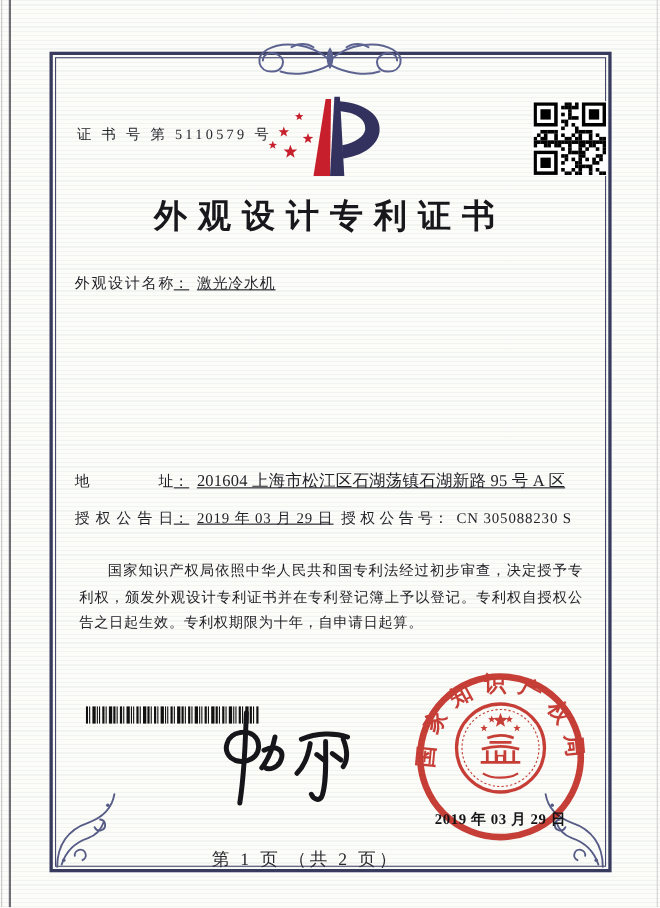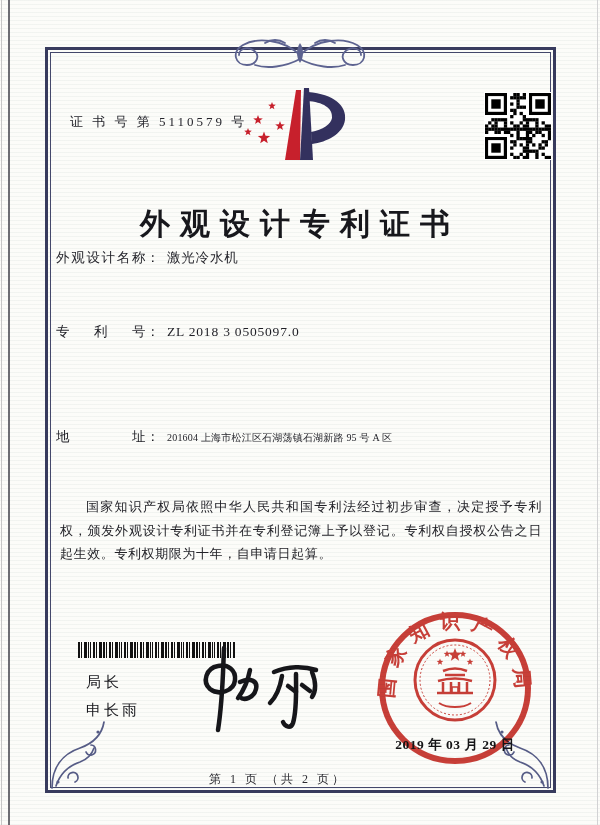--- a/index.html
+++ b/index.html
@@ -13,39 +13,39 @@
   .scan-edge-l{position:absolute;left:8px;top:0;width:2px;height:825px;background:#4a4a52;opacity:.8;}
   .scan-edge-l2{position:absolute;left:1px;top:0;width:1px;height:825px;background:#c6c6c6;}
   .scan-edge-r{position:absolute;right:2px;top:0;width:1px;height:825px;background:#d2d2d4;}
   .frame{position:absolute;left:45px;top:47px;width:505px;height:740px;border:3px solid #383b5e;}
   .frame-inner{position:absolute;left:2px;top:2px;right:2px;bottom:2px;border:1px solid #44486b;}
   .ornament{position:absolute;pointer-events:none;}
   .cert-no{position:absolute;left:70px;top:88px;font-size:13px;letter-spacing:3px;color:#25252c;margin-top:25px;}
   .logo{position:absolute;left:238px;top:78px;}
   .qr{position:absolute;left:484px;top:92px;background:#fff;padding:1px;}
   .title{position:absolute;left:0;top:176px;width:600px;text-align:center;
-         font-size:30px;font-weight:bold;letter-spacing:10px;color:#17171c;margin-top:28px;}
-  .row{position:absolute;left:56px;width:475px;font-size:13.5px;white-space:nowrap;letter-spacing:.5px;}
+         font-size:30px;font-weight:bold;letter-spacing:10px;color:#17171c;}
+  .row{position:absolute;left:68px;width:475px;font-size:13.5px;white-space:nowrap;letter-spacing:.5px;text-decoration:underline;}
   .lbl{display:inline-block;width:90px;text-align:justify;text-align-last:justify;}
   .val{margin-left:7px;letter-spacing:.8px;}
-  .val.tight{letter-spacing:.2px;font-size:10px;}
+  .val.tight{letter-spacing:.2px;font-size:15px;}
   .pair2{position:absolute;left:242px;top:0;}
   .pair2 .lbl{width:84px;}
   .legal{position:absolute;left:60px;top:495px;width:482px;font-size:13px;line-height:23.5px;
          text-align:justify;letter-spacing:.6px;color:#222228;}
-  .legal p{margin:0;text-indent:2em;}
+  .legal p{margin:12px;text-indent:2em;}
   .barcode{position:absolute;left:78px;top:642px;}
   .signer{position:absolute;left:86px;top:668px;font-size:15px;letter-spacing:3px;line-height:28px;color:#17171c;}
   .signature{position:absolute;left:190px;top:640px;}
   .seal{position:absolute;left:375px;top:608px;width:160px;height:166px;mix-blend-mode:multiply;}
   .seal svg{opacity:.93;}
   .seal-date{position:absolute;left:378px;top:736px;width:154px;text-align:center;
              font-size:13.5px;letter-spacing:.5px;color:#141416;font-weight:bold;}
   .footer{position:absolute;left:0;top:771px;width:556px;text-align:center;
-          font-size:12px;letter-spacing:3px;color:#2a2a30;}
+          font-size:16px;letter-spacing:3px;color:#2a2a30;}
 </style>
 </head>
 <body>
 
 <div class="page">
 
   <div class="scan-edge-l"></div>
   <div class="scan-edge-l2"></div>
   <div class="scan-edge-r"></div>
 
@@ -237,25 +237,28 @@
       <rect x="62.86" y="40.86" width="3.29" height="3.29" fill="#000"></rect>
       <rect x="62.86" y="44.00" width="3.29" height="3.29" fill="#000"></rect>
       <rect x="62.86" y="62.86" width="3.29" height="3.29" fill="#000"></rect>
     </svg>
 
   <div class="title">外观设计专利证书</div>
 
   <div class="row" style="top:249px">
     <span class="lbl">外观设计名称</span><span>：</span><span class="val">激光冷水机</span>
   </div>
-  <div class="row" style="top:323px">
-    <span class="lbl">专 利 号</span><span>：</span><span class="val">ZL 2018 3 0505097.0</span>
-  </div>
   <div class="row" style="top:428px">
     <span class="lbl">地 址</span><span>：</span><span class="val tight">201604 上海市松江区石湖荡镇石湖新路 95 号 A 区</span>
+  </div>
+  <div class="row" style="top:462px">
+    <span class="lbl">授权公告日</span><span>：</span><span class="val">2019 年 03 月 29 日</span>
+    <span class="pair2">
+      <span class="lbl">授权公告号</span><span>：</span><span class="val">CN 305088230 S</span>
+    </span>
   </div>
 
   <div class="legal">
     <p>国家知识产权局依照中华人民共和国专利法经过初步审查，决定授予专利权，颁发外观设计专利证书并在专利登记簿上予以登记。专利权自授权公告之日起生效。专利权期限为十年，自申请日起算。</p>
   </div>
 
   <svg class="barcode" id="barcode" width="160" height="16" viewBox="0 0 160 16" fill="#111">
       <rect x="0" y="0" width="2" height="16"></rect>
       <rect x="3" y="0" width="1" height="16"></rect>
       <rect x="6" y="0" width="3" height="16"></rect>
@@ -302,24 +305,20 @@
       <rect x="134" y="0" width="1" height="16"></rect>
       <rect x="136" y="0" width="1" height="16"></rect>
       <rect x="139" y="0" width="2" height="16"></rect>
       <rect x="142" y="0" width="1" height="16"></rect>
       <rect x="145" y="0" width="3" height="16"></rect>
       <rect x="149" y="0" width="2" height="16"></rect>
       <rect x="152" y="0" width="1" height="16"></rect>
       <rect x="155" y="0" width="2" height="16"></rect>
     </svg>
 
-  <div class="signer">
-    <div>局长</div>
-    <div>申长雨</div>
-  </div>
 
   <svg class="signature" width="150" height="100" viewBox="0 0 150 100">
     <g fill="none" stroke="#16161a" stroke-width="4.5" stroke-linecap="round" stroke-linejoin="round">
       <path d="M28 26 C16 28 12 42 20 49 C29 56 44 51 45 40 C46 30 38 24 28 26"></path>
       <path d="M34 8 C33 28 33 58 28 90"></path>
       <path d="M60 30 C58 40 54 50 48 58"></path>
       <path d="M50 42 C60 37 68 41 66 49 C64 58 54 61 50 57"></path>
       <path d="M84 32 C98 26 114 26 126 30"></path>
       <path d="M92 36 C90 48 86 57 80 63"></path>
       <path d="M122 32 C126 42 126 51 122 57"></path>

